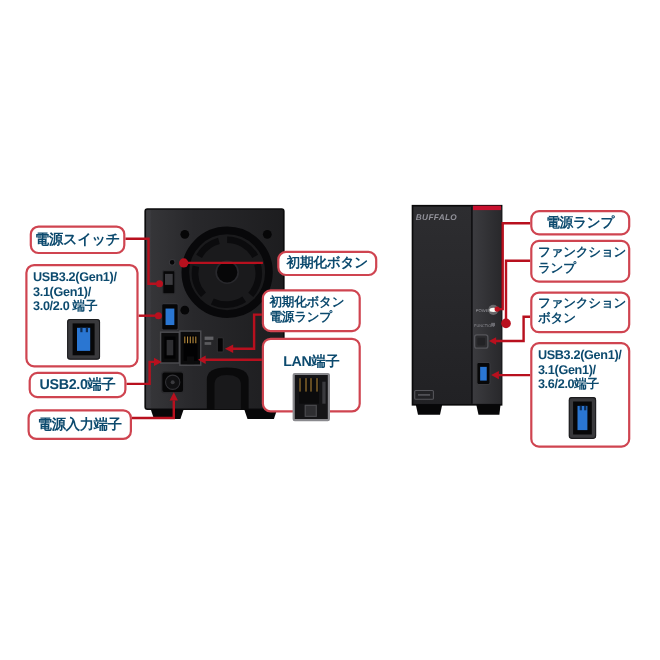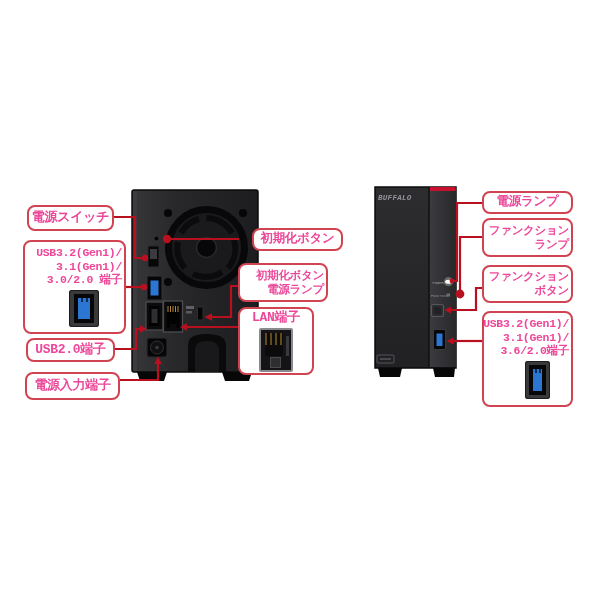--- a/index.html
+++ b/index.html
@@ -1,28 +1,28 @@
 <!DOCTYPE html>
 <html><head>
 <meta charset="utf-8">
 <style>
   html,body{margin:0;padding:0;background:#fff;}
   #stage{
     position:relative;width:600px;height:600px;background:#ffffff;overflow:hidden;
-    font-family:Liberation Mono, monospace;
+    font-family:Liberation Sans, sans-serif;
   }
   #artwork{position:absolute;left:0;top:0;}
   .callout{
     position:absolute;box-sizing:border-box;background:#ffffff;
-    border:2px solid #cf4450;border-radius:8px;color:#ec4899;
+    border:2px solid #cf4450;border-radius:8px;color:#0c4a6e;
     font-weight:bold;display:flex;flex-direction:column;justify-content:center;
     line-height:1.18;z-index:2;
   }
   .callout.center{align-items:center;text-align:center;}
-  .callout.left{align-items:flex-end;padding-left:21px;padding-right:2px;}
+  .callout.left{align-items:flex-start;padding-left:5px;padding-right:2px;}
   .callout .ln{white-space:nowrap;letter-spacing:-0.3px;}
   .f13{font-size:13px;} .f12{font-size:12.5px;} .f11{font-size:11.5px;}
   .gwrap{width:100%;display:flex;justify-content:center;margin-top:3px;}
   
   .usbg{position:relative;background:#39393c;border-radius:3px;box-shadow:inset 0 0 0 1px #1c1c1e;}
   .usbg .cav{position:absolute;background:#070708;}
   .usbg .tongue{position:absolute;background:#2a76d2;}
   .usbg .notch{position:absolute;background:#0d2c55;}
   
   .lang{position:relative;background:#141416;border:2px solid #8a8a8e;border-radius:2px;}
@@ -207,21 +207,21 @@
 
 <div class="callout center f12" style="left:252px;top:228px;width:91px;height:23px">
   <div class="ln">初期化ボタン</div>
 </div>
 
 <div class="callout left f11" style="left:238px;top:263px;width:90px;height:39px">
   <div class="ln">初期化ボタン</div>
   <div class="ln">電源ランプ</div>
 </div>
 
-<div class="callout center f13" style="left:238px;top:307px;width:76px;height:68px;justify-content:flex-start;padding-top:1px">
+<div class="callout center f13" style="left:238px;top:307px;width:90px;height:68px;justify-content:flex-start;padding-top:12px">
   <div class="ln">LAN端子</div>
   <div class="gwrap">
     <div class="lang" style="width:30px;height:40px">
       <div class="pins"></div>
           <div class="cav"></div>
           <div class="clip"></div>
           <div class="tab"></div>
     </div>
   </div>
 </div>

